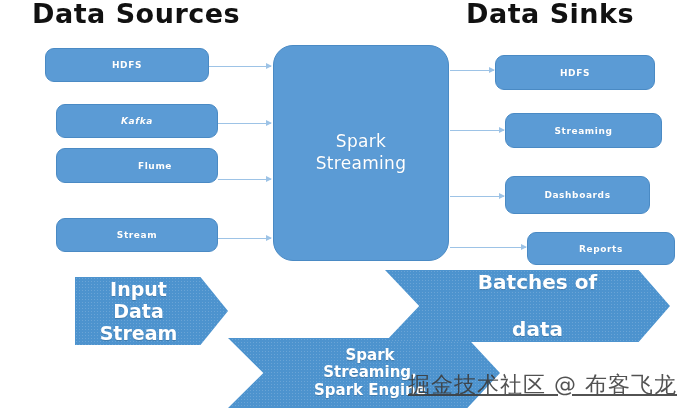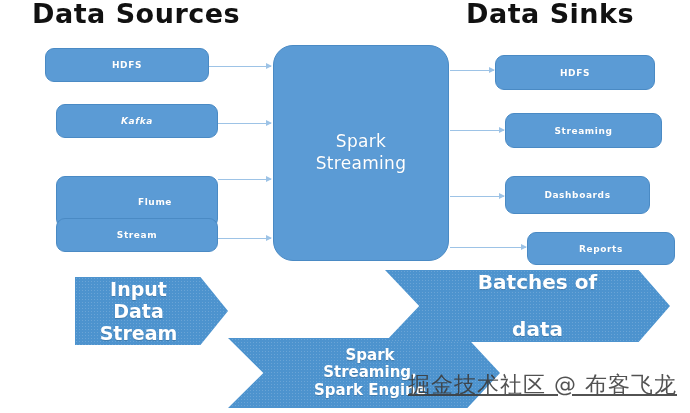--- a/index.html
+++ b/index.html
@@ -141,21 +141,21 @@
 </head>
 <body>
 
 <div id="canvas">
 
   <div class="heading" id="heading-sources">Data Sources</div>
   <div class="heading" id="heading-sinks">Data Sinks</div>
 
   <div class="node" style="left:45px; top:48px; width:164px; height:34px;">HDFS</div>
   <div class="node" style="left:56px; top:104px; width:162px; height:34px;font-style:italic;">Kafka</div>
-  <div class="node" style="left:56px; top:176px; width:162px; height:52px;padding-left:36px;">Flume</div>
+  <div class="node" style="left:56px; top:148px; width:162px; height:35px;padding-left:36px;">Flume</div>
   <div class="node" style="left:56px; top:218px; width:162px; height:34px;">Stream</div>
 
   <div class="connector" style="left:209px; top:66px;  width:62px;"></div>
   <div class="connector" style="left:218px; top:123px; width:53px;"></div>
   <div class="connector" style="left:218px; top:179px; width:53px;"></div>
   <div class="connector" style="left:218px; top:238px; width:53px;"></div>
 
   <div class="node" id="node-spark-streaming">
     <span>
       <span>Spark</span><br>

